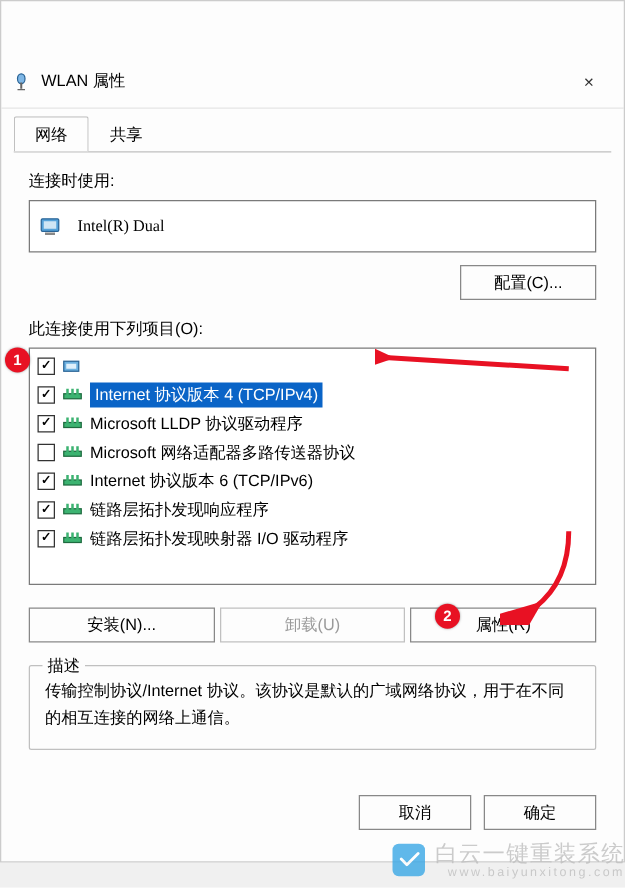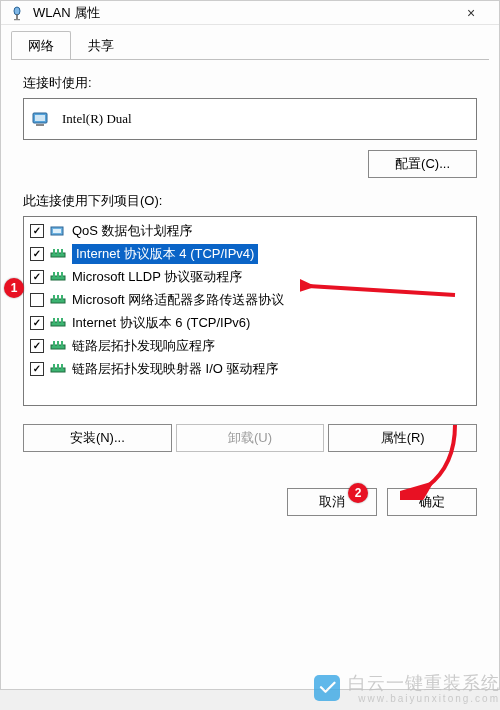--- a/index.html
+++ b/index.html
@@ -14,25 +14,26 @@
       overflow: hidden;
     }
     .window {
       width: 500px;
       height: 690px;
       background: #fdfdfd;
       border: 1px solid #ccc;
       position: relative;
     }
     .titlebar {
-      height: 24px;
+      height: 44px;
       display: flex;
       align-items: center;
       padding: 0 8px;
       border-bottom: 1px solid #e5e5e5;
+      margin-top: 42px;
     }
     .titlebar .icon {
       width: 16px; height: 16px;
       margin-right: 8px;
       display: inline-flex;
     }
     .titlebar .title { flex: 1; font-size: 13px; }
     .titlebar .close {
       width: 40px; height: 28px;
       display: flex; align-items: center; justify-content: center;
@@ -247,21 +248,20 @@
 
     <div class="item-list">
       <div class="item-row">
         <span class="chk checked"></span>
         <span class="comp-icon">
             <svg viewBox="0 0 18 14">
               <rect x="1" y="3" width="12" height="8" fill="#6cb1e0" stroke="#2a6496"></rect>
               <rect x="3" y="5" width="8" height="4" fill="#dff0fb"></rect>
             </svg>
           </span>
-        <span class="row-label">QoS 数据包计划程序</span>
       </div>
       <div class="item-row selected">
         <span class="chk checked"></span>
         <span class="comp-icon">
             <svg viewBox="0 0 18 14">
               <rect x="1" y="6" width="14" height="4" fill="#3cb371" stroke="#1e6b3f"></rect>
               <rect x="3" y="2" width="2" height="5" fill="#3cb371"></rect>
               <rect x="7" y="2" width="2" height="5" fill="#3cb371"></rect>
               <rect x="11" y="2" width="2" height="5" fill="#3cb371"></rect>
             </svg>
@@ -329,20 +329,26 @@
         <span class="row-label">链路层拓扑发现映射器 I/O 驱动程序</span>
       </div>
     </div>
 
     <div class="button-row">
       <div class="btn">安装(N)...</div>
       <div class="btn disabled">卸载(U)</div>
       <div class="btn">属性(R)</div>
     </div>
 
+    <div class="desc-group">
+      <div class="fieldset">
+        <span class="legend">描述</span>
+        <div class="desc-text">传输控制协议/Internet 协议。该协议是默认的广域网络协议，用于在不同的相互连接的网络上通信。</div>
+      </div>
+    </div>
 
   </div>
 
   <div class="dialog-buttons">
     <div class="btn">取消</div>
     <div class="btn">确定</div>
   </div>
 
 </div>
 

